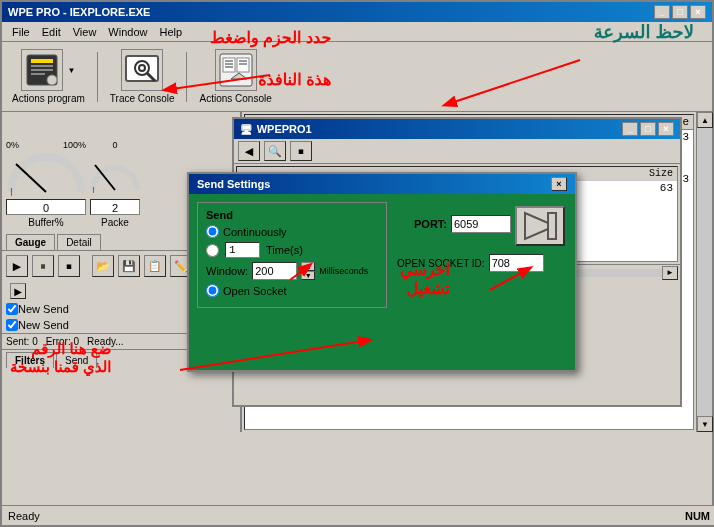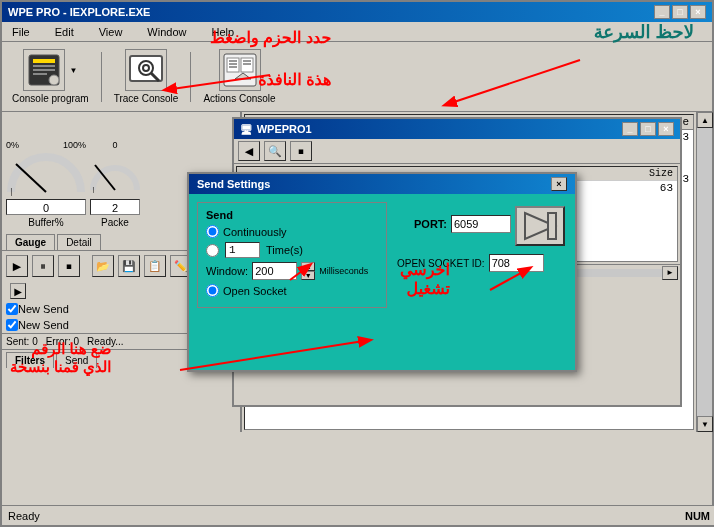--- a/index.html
+++ b/index.html
@@ -48,21 +48,21 @@
       font-size: 9px;
       display: flex;
       align-items: center;
       justify-content: center;
       cursor: pointer;
     }
 
     .menu-bar {
       background: #d4d0c8;
       display: flex;
-      gap: 13px;
+      gap: 0px;
       padding: 2px 4px;
       border-bottom: 1px solid #808080;
       height: 20px;
       align-items: center;
     }
 
     .menu-item {
       padding: 2px 6px;
       font-size: 11px;
       cursor: pointer;
@@ -337,21 +337,21 @@
       cursor: pointer;
     }
 
     
     .dialog {
       position: absolute;
       top: 170px;
       left: 185px;
       width: 390px;
       height: 200px;
-      background: #14b8a6;
+      background: #15803d;
       border: 2px solid #808080;
       z-index: 20;
       box-shadow: 3px 3px 8px rgba(0,0,0,0.5);
     }
 
     .dialog-title {
       background: linear-gradient(to right, #003087, #1084d0);
       color: white;
       font-size: 11px;
       font-weight: bold;
@@ -608,21 +608,21 @@
             <rect x="4" y="4" width="30" height="30" rx="2" fill="#333" stroke="#555" stroke-width="1"></rect>
             <rect x="8" y="8" width="22" height="4" fill="#ffd700"></rect>
             <rect x="8" y="14" width="22" height="2" fill="#888"></rect>
             <rect x="8" y="18" width="22" height="2" fill="#888"></rect>
             <rect x="8" y="22" width="14" height="2" fill="#888"></rect>
             <circle cx="29" cy="29" r="5" fill="#d4d0c8" stroke="#808080"></circle>
           </svg>
         </div>
         <div class="dropdown-arrow">▼</div>
       </div>
-      <span class="toolbar-label">Console program</span>
+      <span class="toolbar-label">Actions program</span>
     </div>
 
     <div class="toolbar-separator"></div>
 
     <div class="toolbar-btn">
       <div class="toolbar-icon">
         <svg width="38" height="38" viewBox="0 0 38 38">
           <rect x="3" y="5" width="32" height="25" rx="2" fill="#fff" stroke="#555" stroke-width="2"></rect>
           <circle cx="19" cy="17" r="7" fill="none" stroke="#333" stroke-width="2"></circle>
           <circle cx="19" cy="17" r="3" fill="none" stroke="#333" stroke-width="2"></circle>

